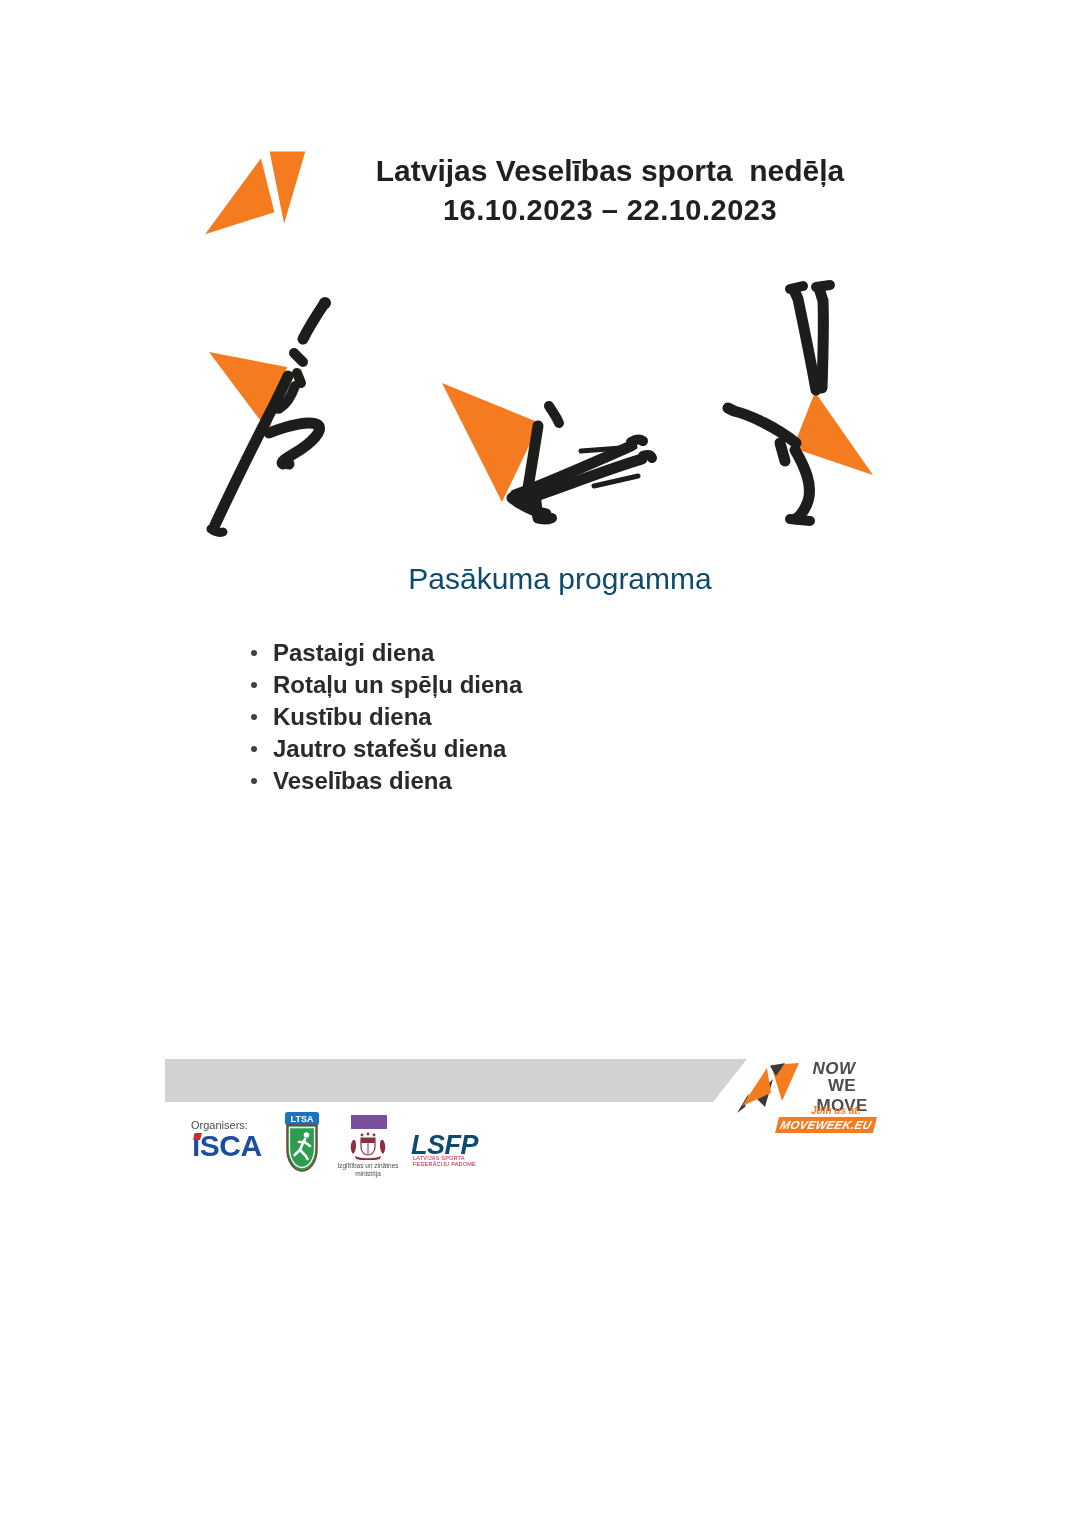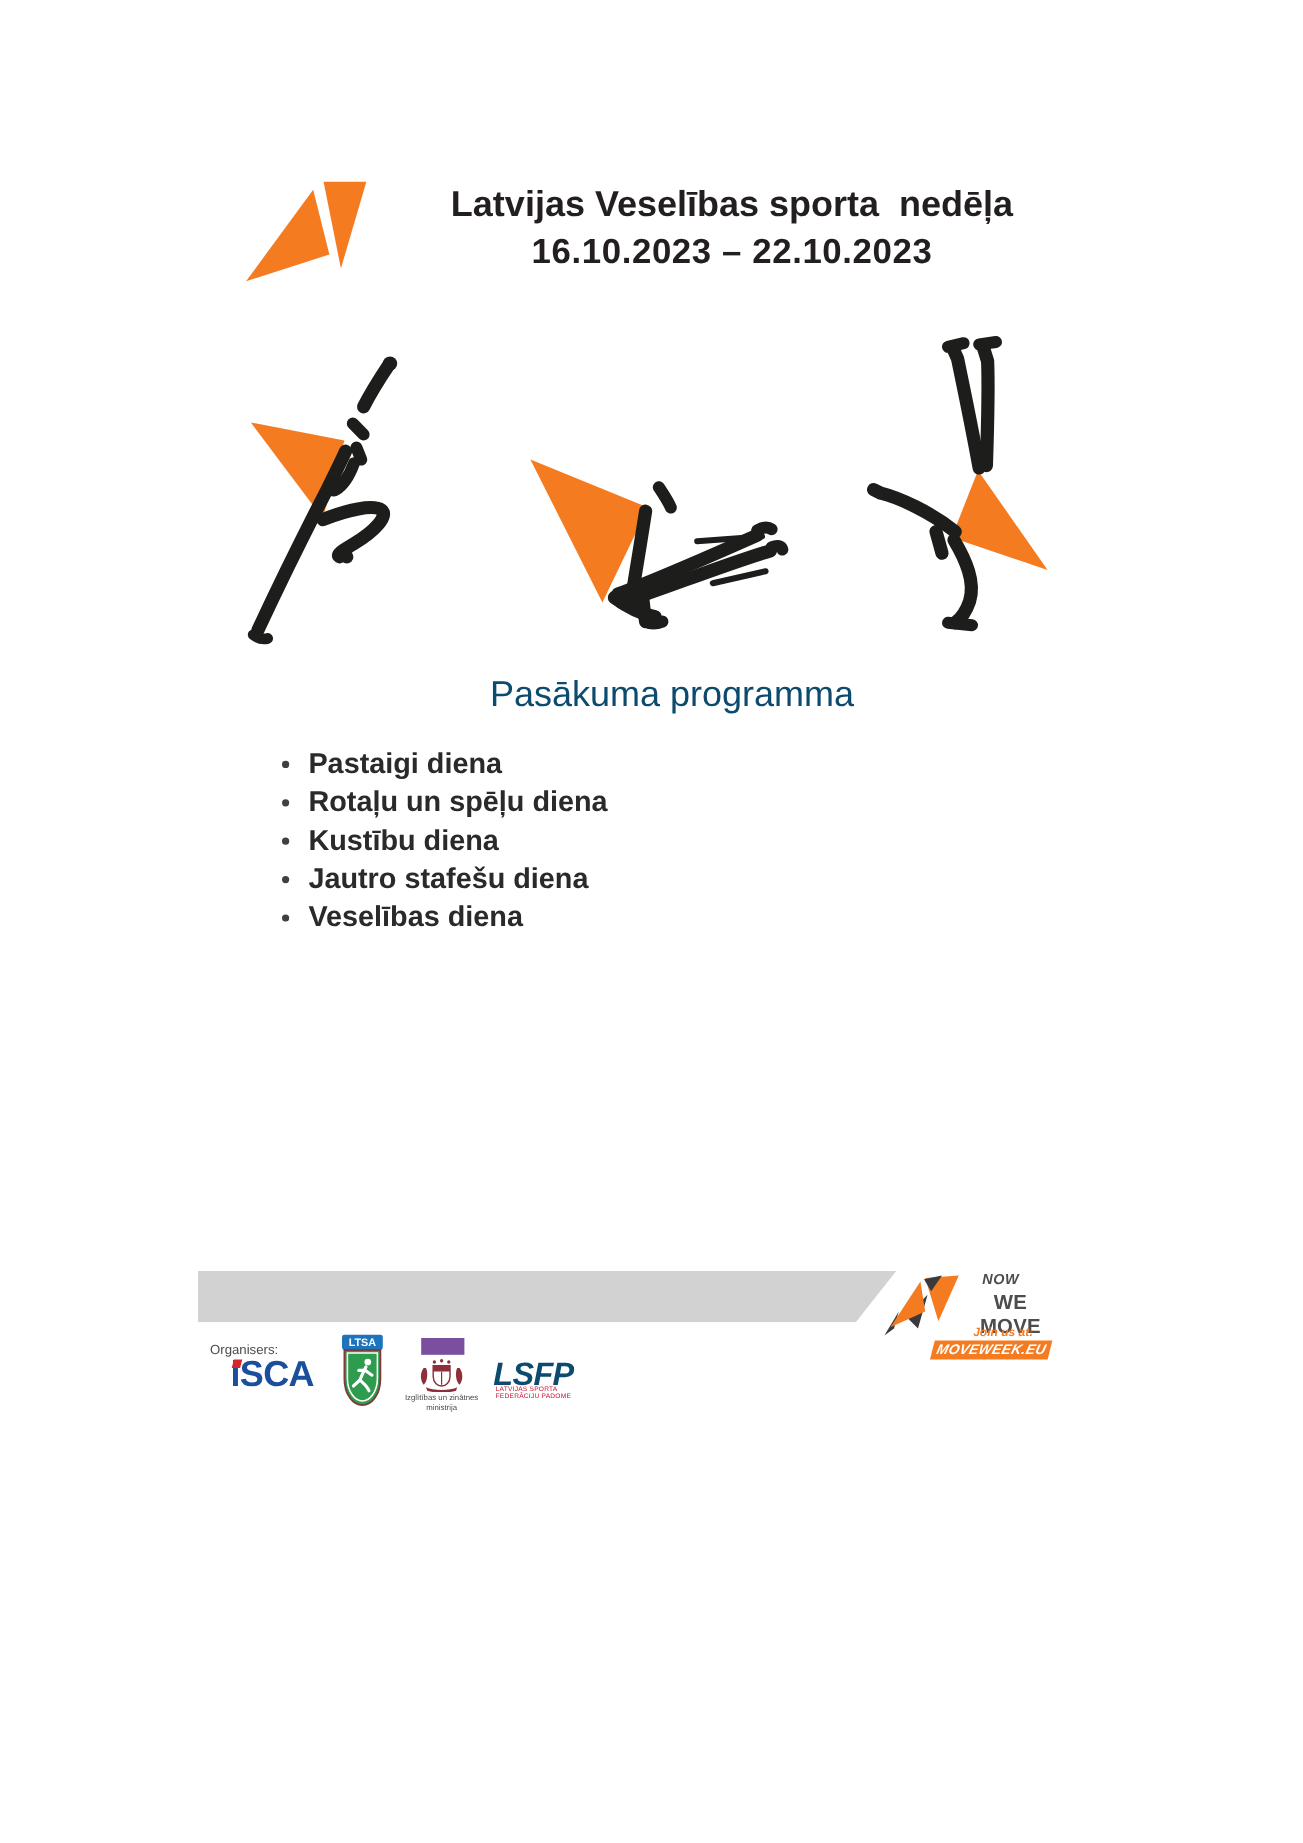--- a/index.html
+++ b/index.html
@@ -8,43 +8,43 @@
   .abs{position:absolute;}
 
   
   .title-block{left:330px;top:151px;width:560px;text-align:center;color:#231F20;}
   .title-l1{font-size:30px;font-weight:bold;white-space:pre;line-height:40px;}
   .title-l2{font-size:29px;font-weight:bold;line-height:38px;letter-spacing:0.5px;}
 
   
   .prog-heading{left:300px;top:562px;width:520px;text-align:center;
                 font-size:30px;font-weight:normal;color:#0c4a6e;}
-  .prog-list{left:235px;top:621px;list-style:none;margin:0;padding:0;}
+  .prog-list{left:235px;top:621px;list-style:none;margin:16px;padding:0;}
   .prog-list li{display:flex;align-items:center;height:32px;
                 font-size:24px;font-weight:bold;color:#2B2A29;}
   .dot{width:6px;height:6px;border-radius:50%;background:#404040;margin-right:16px;flex:0 0 auto;}
 
   
   .band{left:165px;top:1059px;width:582px;height:43px;background:#D2D2D2;
         clip-path:polygon(0 0,100% 0,548px 100%,0 100%);}
 
   
-  .nwm-now{left:806px;top:1059px;width:56px;text-align:center;font-size:12px;font-weight:800;
+  .nwm-now{left:806px;top:1059px;width:56px;text-align:center;font-size:17px;font-weight:800;
            font-style:italic;color:#4D4D4F;letter-spacing:0.5px;}
   .nwm-wemove{left:802px;top:1076px;width:80px;text-align:center;font-size:17px;font-weight:800;
            color:#4D4D4F;letter-spacing:0.2px;}
   .nwm-join{left:790px;top:1105px;width:92px;text-align:center;font-size:10px;font-weight:bold;
            font-style:italic;color:#F47B20;}
   .nwm-site{left:777px;top:1117px;width:98px;height:16px;background:#F47B20;
            transform:skewX(-14deg);text-align:center;}
   .nwm-site span{display:block;font-size:11.5px;font-weight:800;font-style:italic;color:#ffffff;
            line-height:16px;letter-spacing:0.3px;}
 
   
-  .org-label{left:175px;top:1119px;font-size:11px;color:#4A4A4A;}
+  .org-label{left:191px;top:1119px;font-size:11px;color:#4A4A4A;}
   .isca{left:192px;top:1129px;font-size:30px;font-weight:800;color:#1B4E9B;letter-spacing:-0.5px;}
   .isca-dot{left:194px;top:1133px;width:7px;height:7px;background:#D5262C;transform:skewX(-14deg);}
   .ministry-flag{left:351px;top:1115px;width:36px;height:14px;background:#7C4E9F;}
   .ministry-caption{left:335px;top:1162px;width:66px;text-align:center;font-size:6.5px;
                     line-height:7.5px;color:#4A4A4A;}
   .lsfp-word{left:411px;top:1130px;font-size:27px;font-weight:800;font-style:italic;
              color:#0c4a6e;letter-spacing:-0.5px;}
   .lsfp-caption{left:413px;top:1155px;width:80px;font-size:5.5px;color:#C41230;letter-spacing:0.2px;}
 </style>
 </head>

